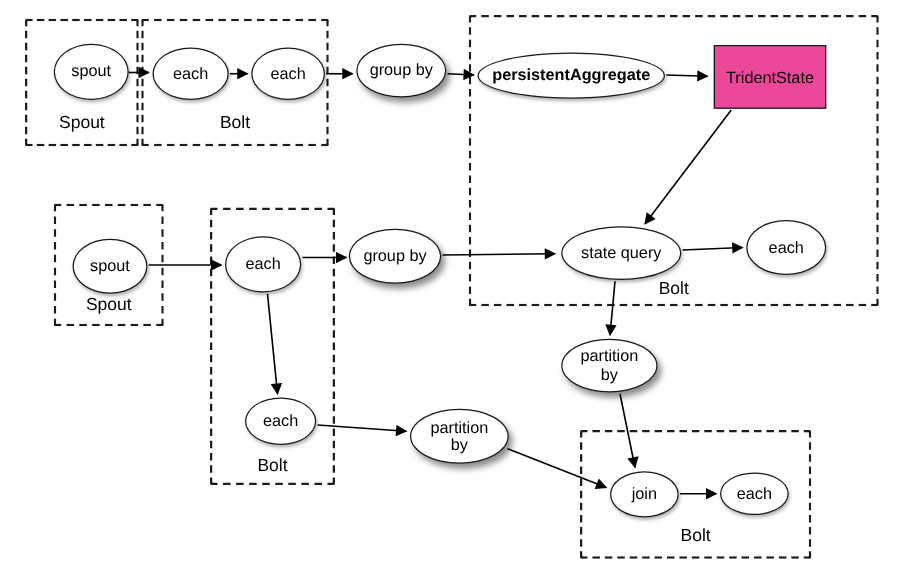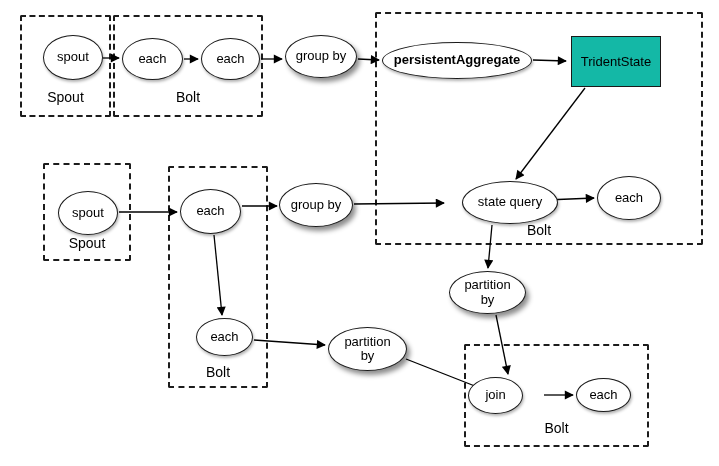--- a/index.html
+++ b/index.html
@@ -43,21 +43,21 @@
   }
   .node.heavy { box-shadow: 3px 4px 5px rgba(0,0,0,0.45); }
   .node .lbl { display: block; text-align: center; line-height: 1.1; }
   .node .wrap2 { width: 56px; }
   
   .rect-node {
     position: absolute;
     box-sizing: border-box;
     border: 1.6px solid #1a1a1a;
     border-radius: 0;
-    background: #14b8a6;
+    background: #ec4899;
     display: flex;
     align-items: center;
     justify-content: center;
     font-size: 13px;
     color: #000;
     z-index: 3;
   }
   #edges {
     position: absolute;
     left: 0; top: 0;
@@ -137,21 +137,21 @@
   </div>
 
   <div class="node" style="left:382px; top:42px; width:150px; height:37px;font-weight:bold;">
     <span class="lbl">persistentAggregate</span>
   </div>
 
   <div class="rect-node" style="left:571px; top:36px; width:90px; height:51px;">
     <span class="lbl">TridentState</span>
   </div>
 
-  <div class="node" style="left:462px; top:181px; width:96px; height:43px;">
+  <div class="node" style="left:449px; top:181px; width:96px; height:43px;">
     <span class="lbl">state query</span>
   </div>
 
   <div class="node" style="left:597px; top:176px; width:64px; height:44px;">
     <span class="lbl">each</span>
   </div>
 
   <div class="node" style="left:58px; top:191px; width:60px; height:44px;">
     <span class="lbl">spout</span>
   </div>
@@ -169,21 +169,21 @@
   </div>
 
   <div class="node heavy" style="left:328px; top:327px; width:79px; height:44px;">
     <span class="lbl wrap2">partition by</span>
   </div>
 
   <div class="node heavy" style="left:449px; top:271px; width:77px; height:43px;">
     <span class="lbl wrap2">partition by</span>
   </div>
 
-  <div class="node" style="left:468px; top:377px; width:55px; height:37px;">
+  <div class="node" style="left:488px; top:377px; width:55px; height:37px;">
     <span class="lbl">join</span>
   </div>
 
   <div class="node" style="left:576px; top:378px; width:55px; height:34px;">
     <span class="lbl">each</span>
   </div>
 
 </div>
 
 </body></html>

